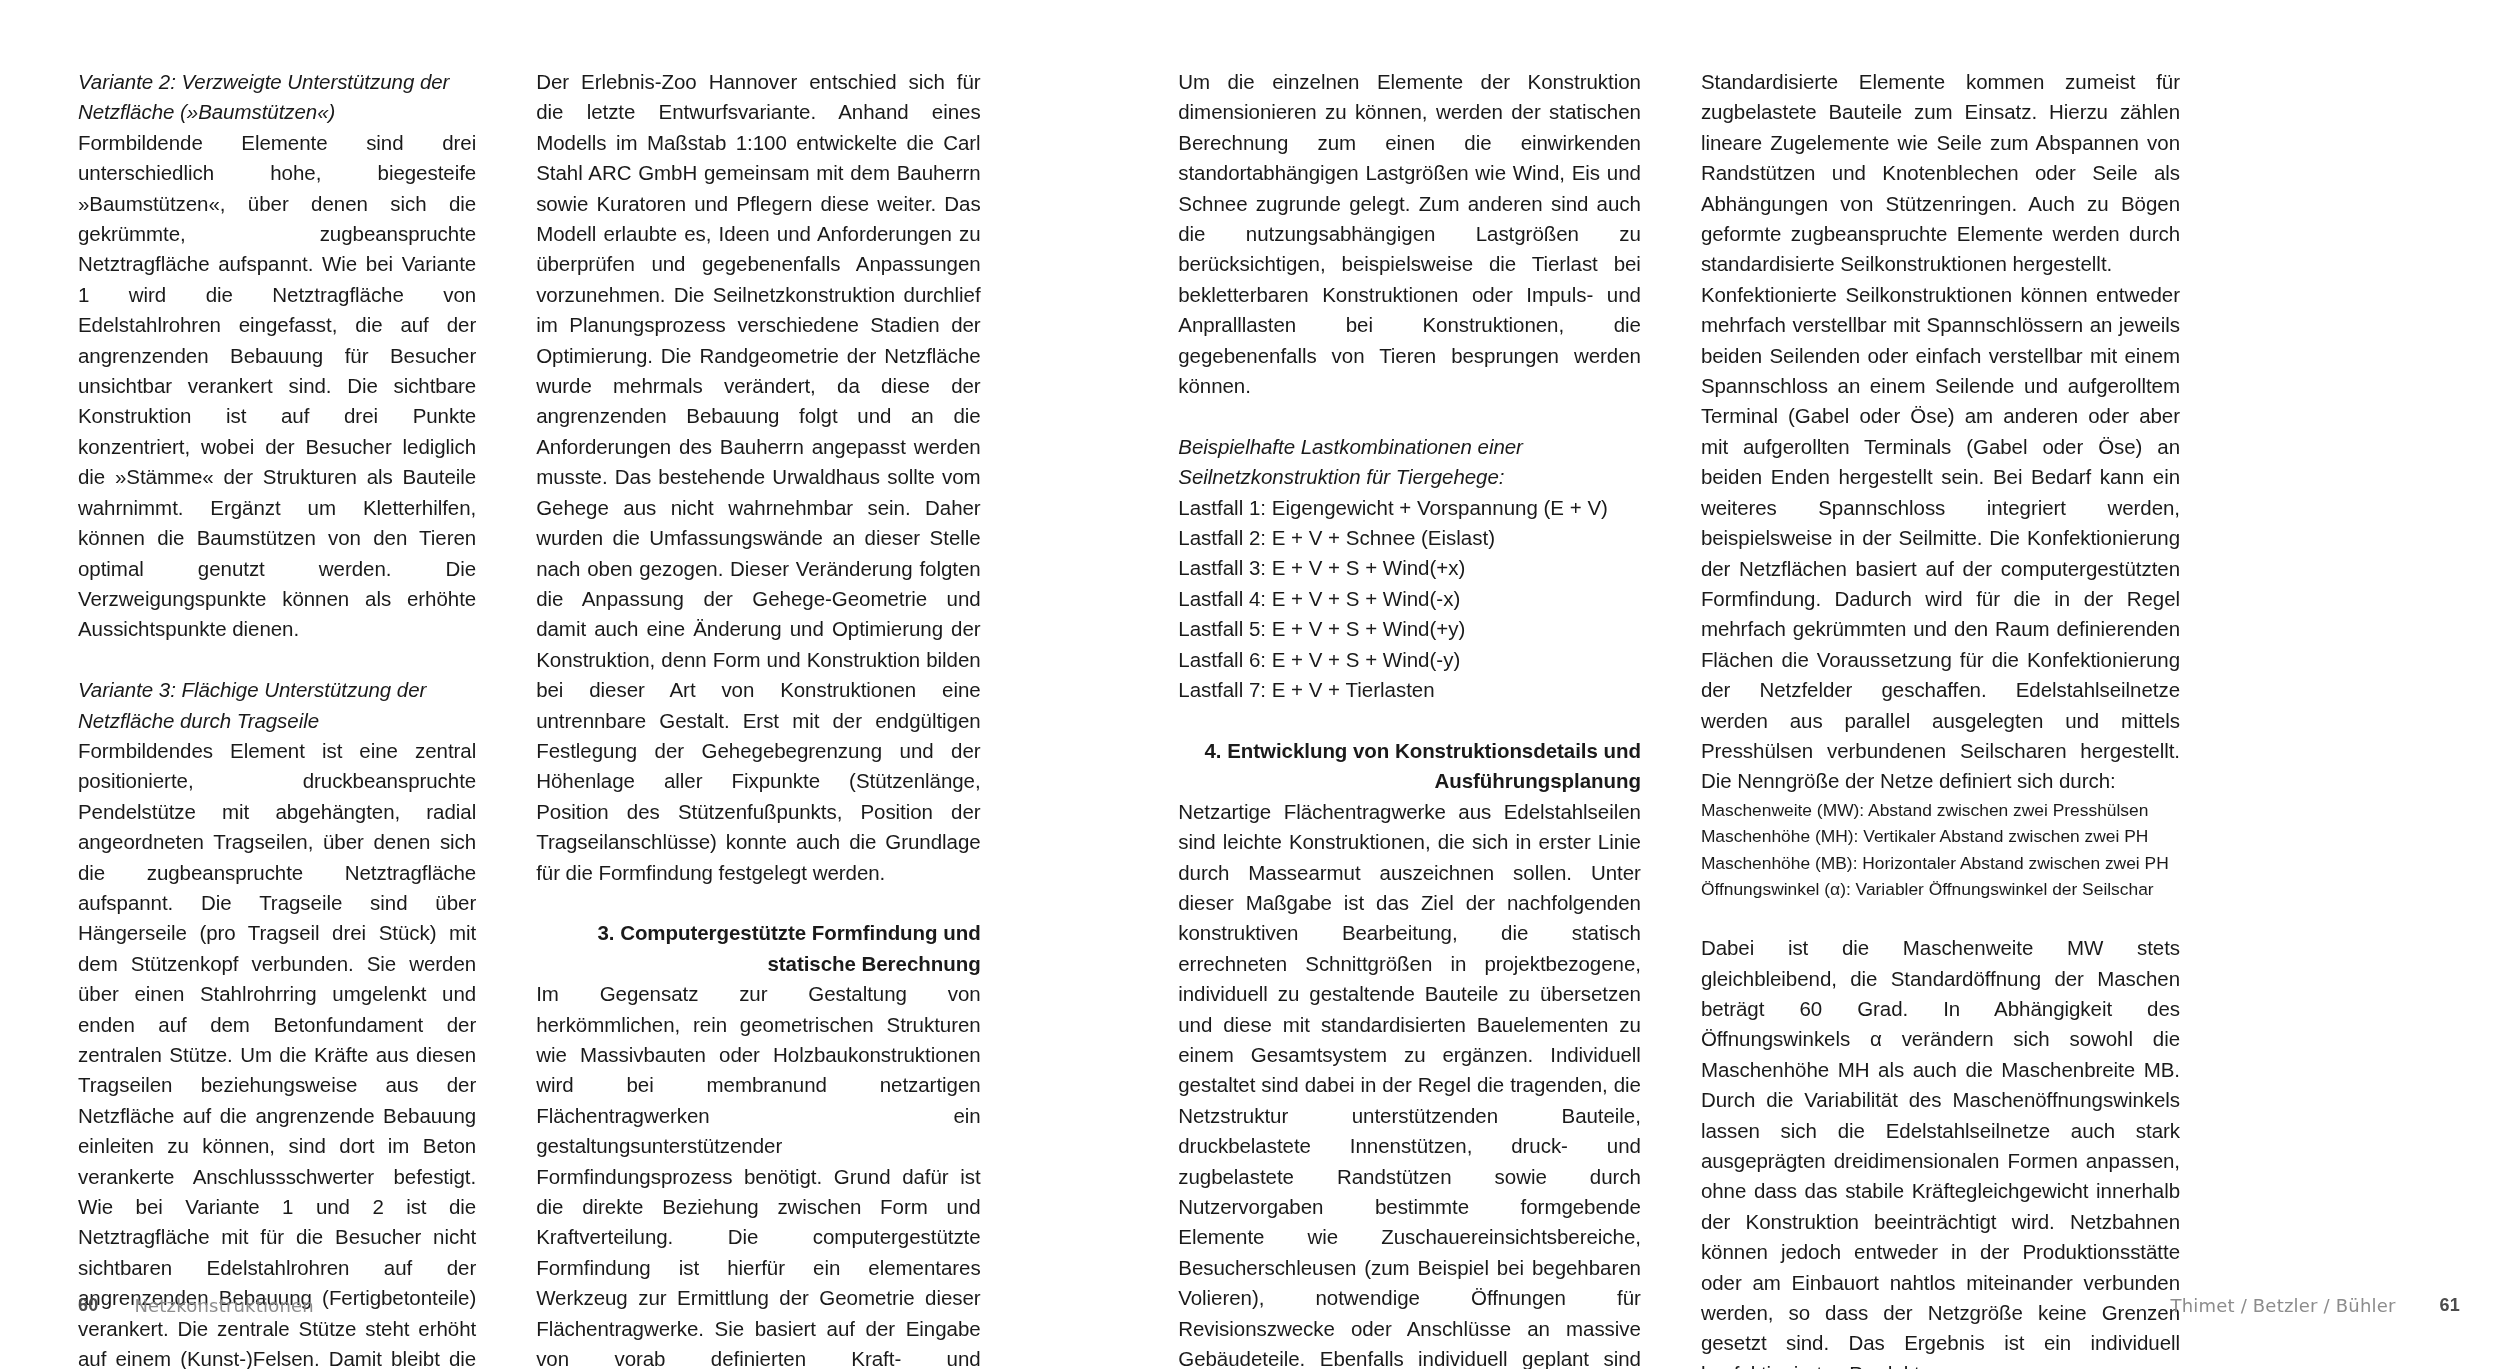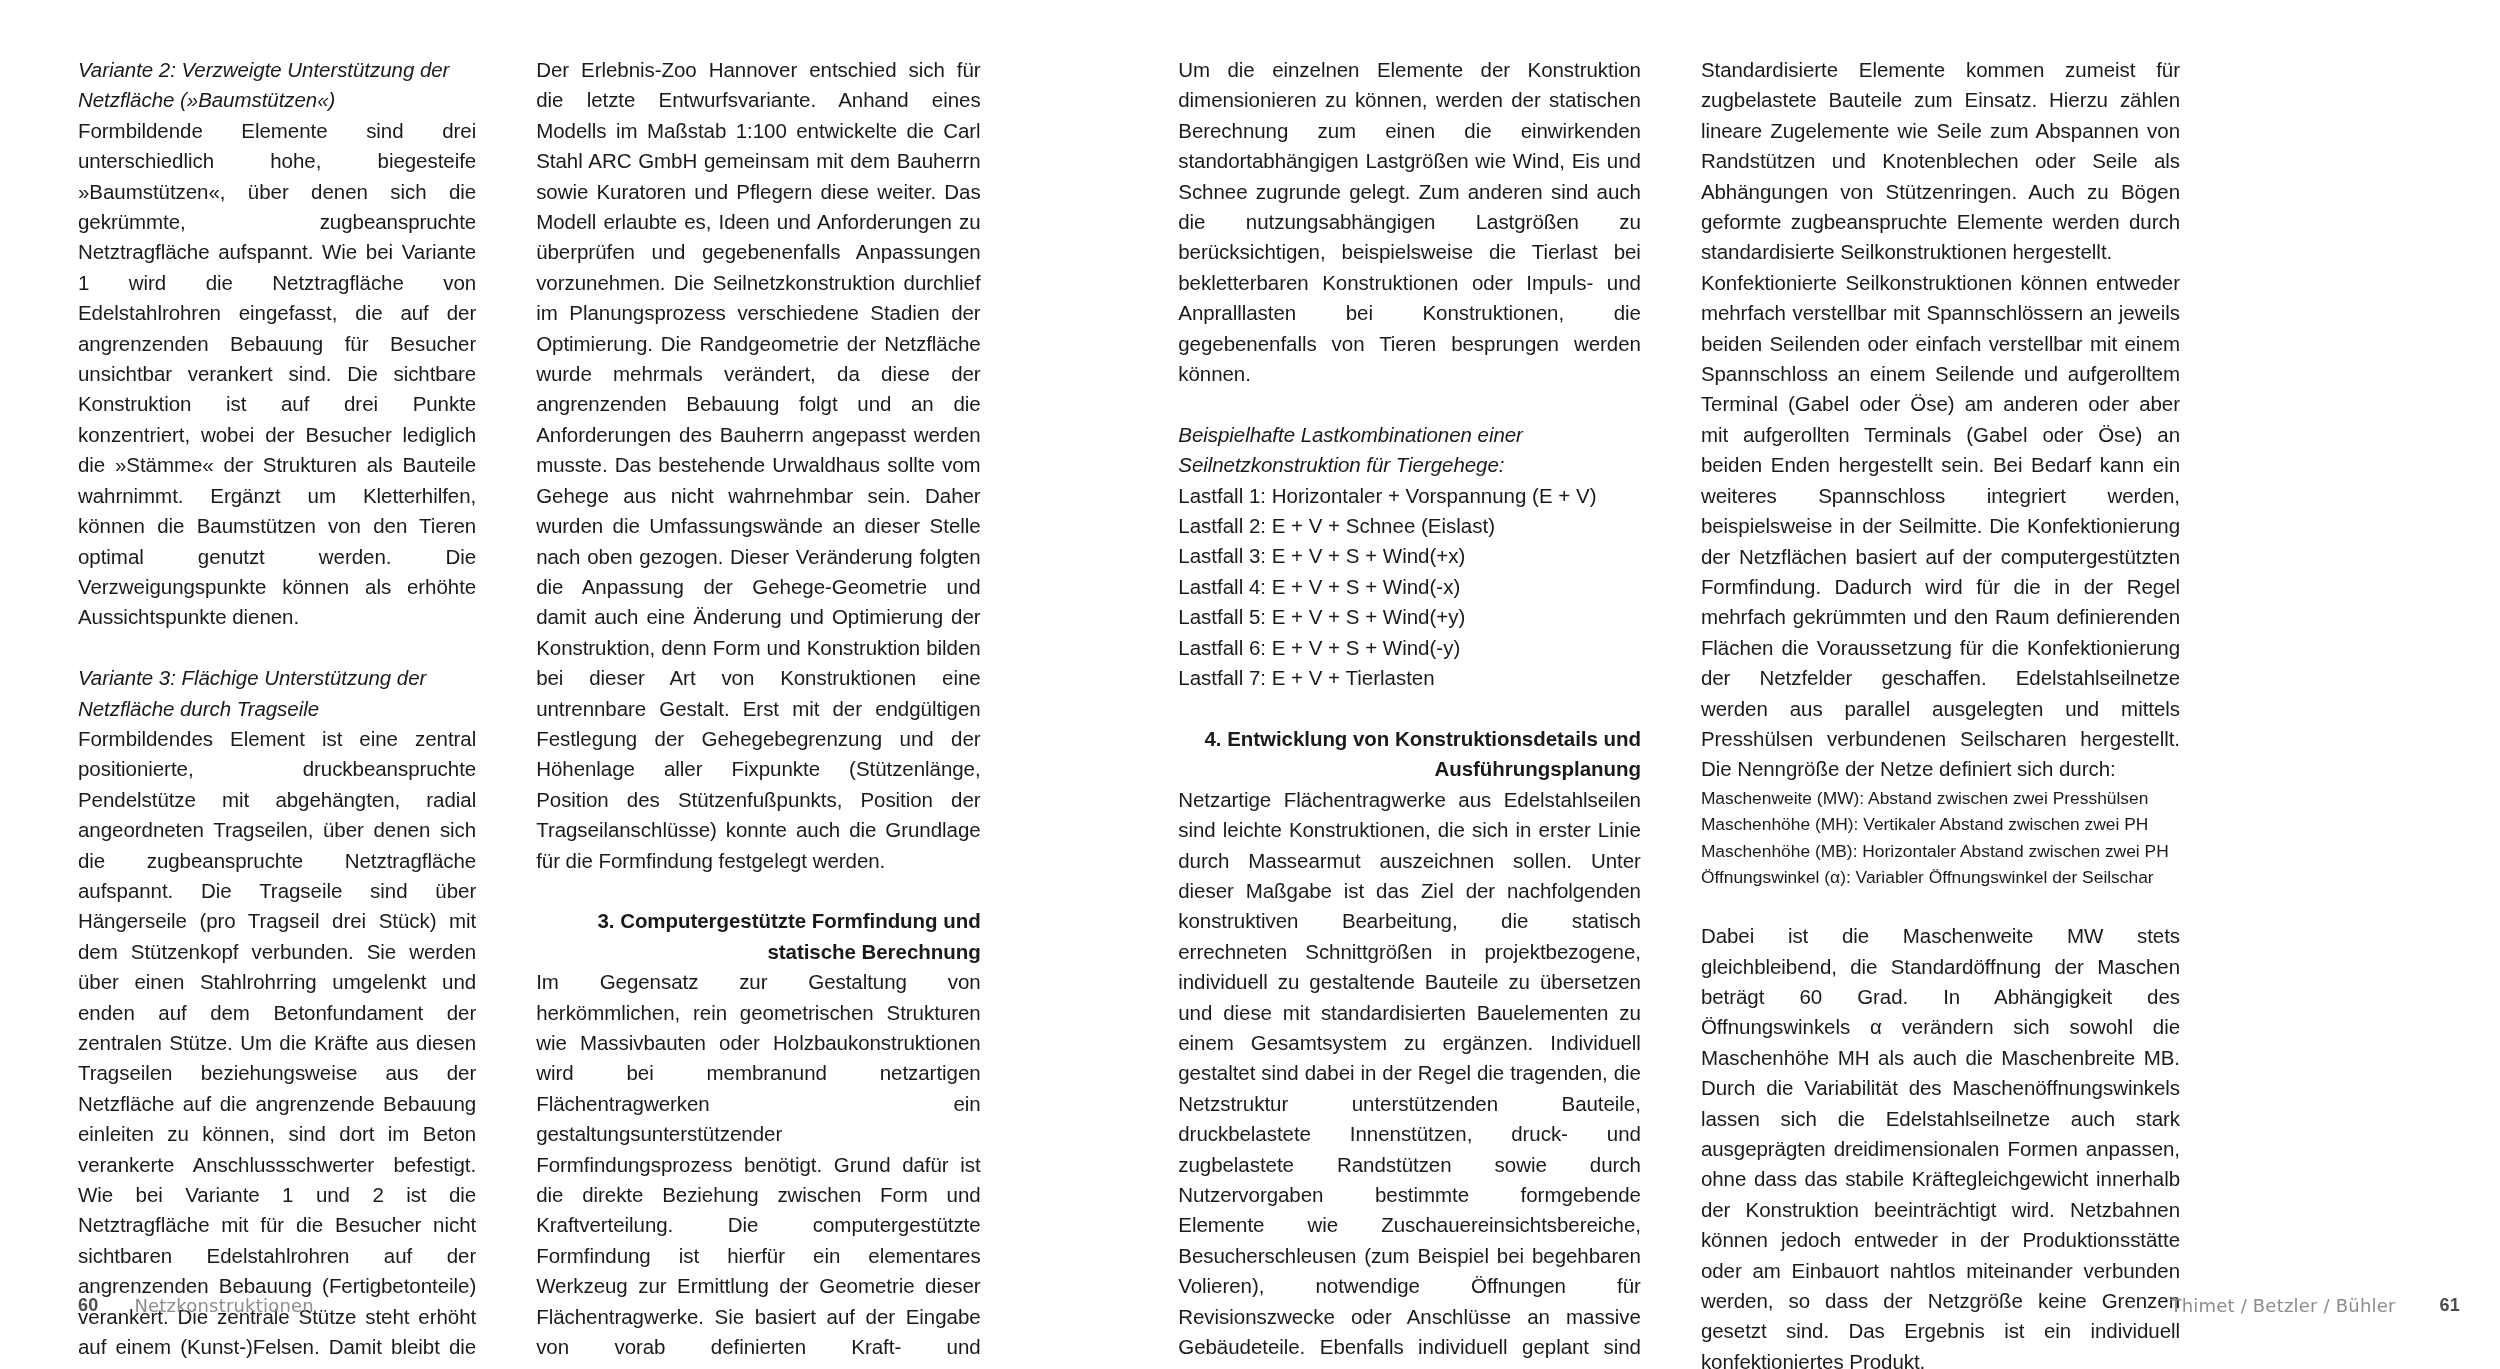--- a/index.html
+++ b/index.html
@@ -17,21 +17,21 @@
   .spread {
     position: relative;
     width: 2500px;
     height: 1369px;
     background: #ffffff;
     box-sizing: border-box;
   }
   .columns {
     position: absolute;
     left: 0;
-    top: 0;
+    top: 12px;
     width: 2220px;
     height: 1250px;
     display: flex;
     flex-direction: row;
     align-items: flex-start;
   }
   .column {
     box-sizing: border-box;
     padding-top: 55px;
   }
@@ -150,21 +150,21 @@
       <p class="body">Im Gegensatz zur Gestaltung von herkömmlichen, rein geometrischen Strukturen wie Massivbauten oder Holzbaukonstruktionen wird bei membranund netzartigen Flächentragwerken ein gestaltungsunterstützender Formfindungsprozess benötigt. Grund dafür ist die direkte Beziehung zwischen Form und Kraftverteilung. Die computergestützte Formfindung ist hierfür ein elementares Werkzeug zur Ermittlung der Geometrie dieser Flächentragwerke. Sie basiert auf der Eingabe von vorab definierten Kraft- und Spannungsverlaufswerten und berechnet die vorgespannte Form der Seilnetzkonstruktion so, dass ein stabiles Kräftegleichgewicht innerhalb des Tragwerks entsteht.</p>
     </div>
 
     <div class="gutter"></div>
 
     <div class="column col-3">
       <p class="body">Um die einzelnen Elemente der Konstruktion dimensionieren zu können, werden der statischen Berechnung zum einen die einwirkenden standortabhängigen Lastgrößen wie Wind, Eis und Schnee zugrunde gelegt. Zum anderen sind auch die nutzungsabhängigen Lastgrößen zu berücksichtigen, beispielsweise die Tierlast bei bekletterbaren Konstruktionen oder Impuls- und Anpralllasten bei Konstruktionen, die gegebenenfalls von Tieren besprungen werden können.</p>
       <div class="spacer"></div>
       <p class="italic-head">Beispielhafte Lastkombinationen einer Seilnetzkonstruktion für Tiergehege:</p>
       <ul class="list">
-        <li>Lastfall 1: Horizontaler + Vorspannung  (E + V)</li>
+        <li>Lastfall 1: Eigengewicht + Vorspannung  (E + V)</li>
         <li>Lastfall 2: E + V + Schnee (Eislast)</li>
         <li>Lastfall 3: E + V + S + Wind(+x)</li>
         <li>Lastfall 4: E + V + S + Wind(-x)</li>
         <li>Lastfall 5: E + V + S + Wind(+y)</li>
         <li>Lastfall 6: E + V + S + Wind(-y)</li>
         <li>Lastfall 7: E + V + Tierlasten</li>
       </ul>
       <div class="spacer"></div>
       <p class="bold-head">4. Entwicklung von Konstruktionsdetails und Ausführungsplanung</p>
       <p class="body">Netzartige Flächentragwerke aus Edelstahlseilen sind leichte Konstruktionen, die sich in erster Linie durch Massearmut auszeichnen sollen. Unter dieser Maßgabe ist das Ziel der nachfolgenden konstruktiven Bearbeitung, die statisch errechneten Schnittgrößen in projektbezogene, individuell zu gestaltende Bauteile zu übersetzen und diese mit standardisierten Bauelementen zu einem Gesamtsystem zu ergänzen. Individuell gestaltet sind dabei in der Regel die tragenden, die Netzstruktur unterstützenden Bauteile, druckbelastete Innenstützen, druck- und zugbelastete Randstützen sowie durch Nutzervorgaben bestimmte formgebende Elemente wie Zuschauereinsichtsbereiche, Besucherschleusen (zum Beispiel bei begehbaren Volieren), notwendige Öffnungen für Revisionszwecke oder Anschlüsse an massive Gebäudeteile. Ebenfalls individuell geplant sind Verbindungselemente, an denen drei oder mehr Kraftlinien zusammengeführt werden.</p>

